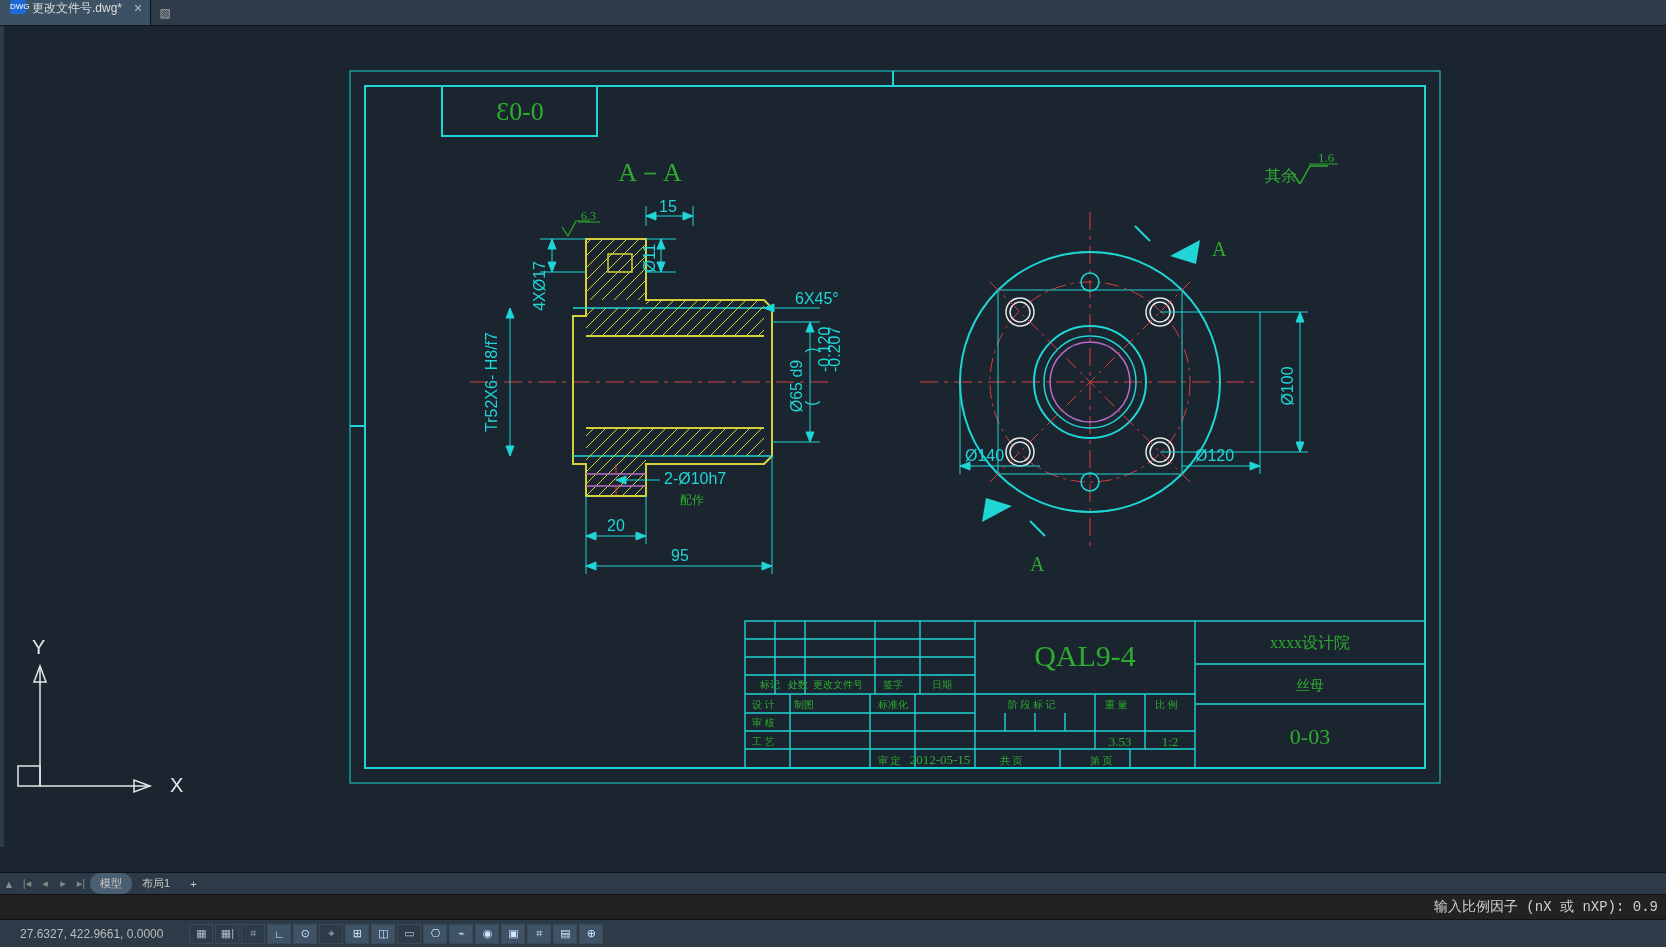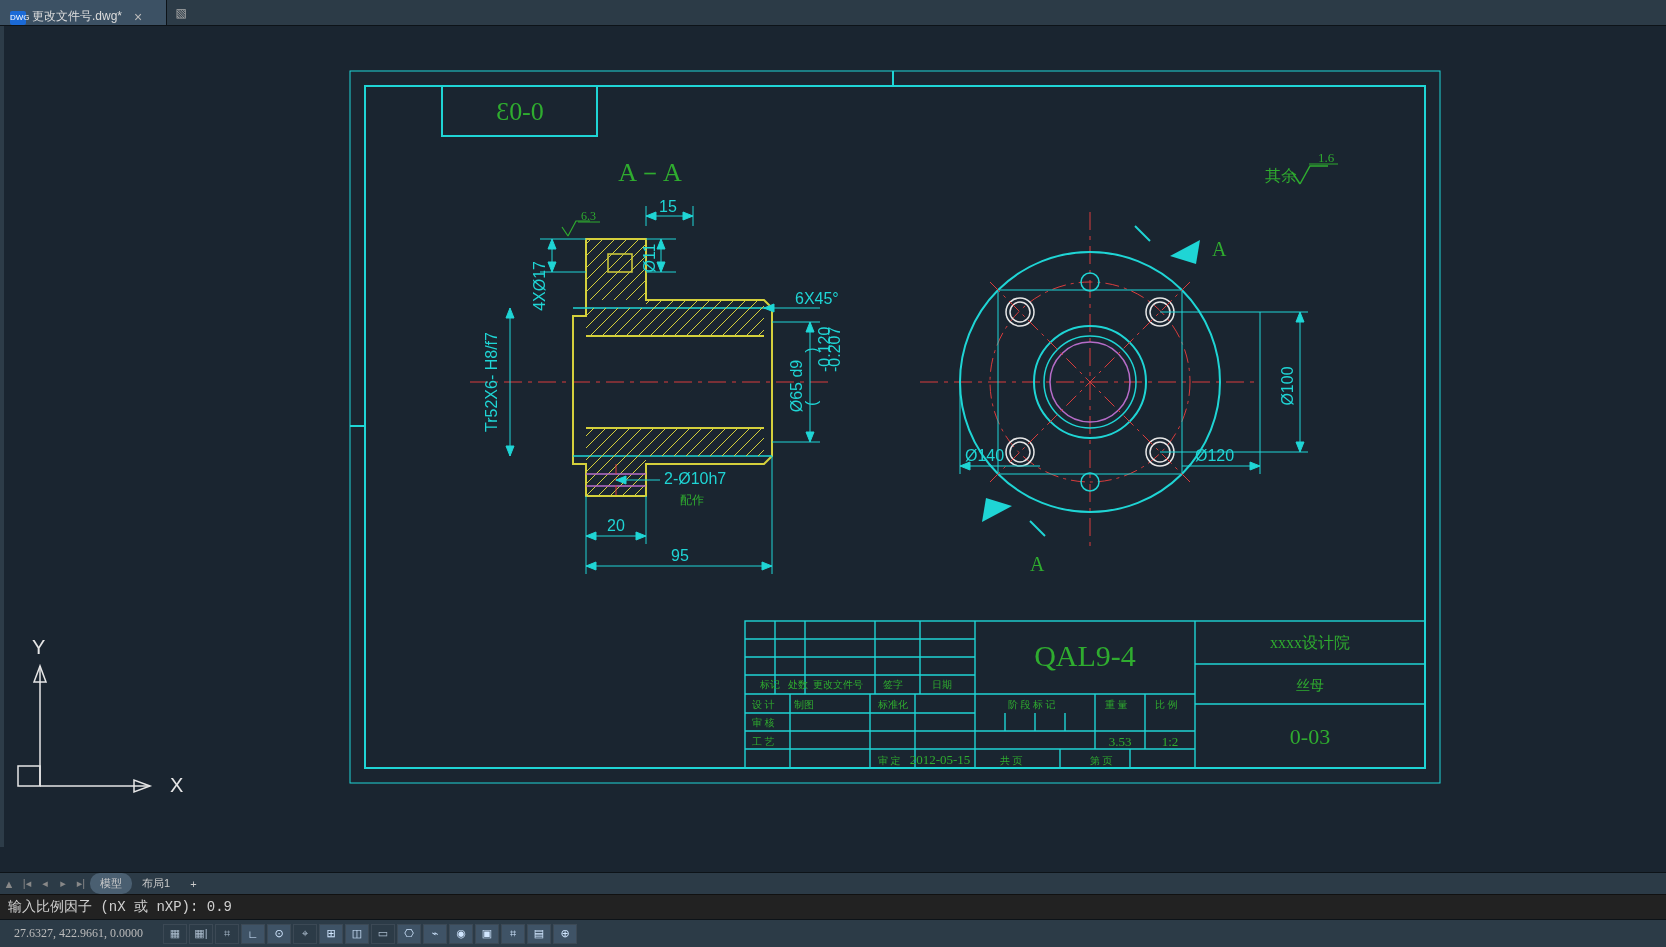--- a/index.html
+++ b/index.html
@@ -11,22 +11,22 @@
     display: flex; flex-direction: column;
   }
   
   .tab-strip {
     height: 26px; background: #2c3b47;
     border-bottom: 1px solid #0d1318;
     display: flex; align-items: stretch;
     font-size: 12px;
   }
   .tab {
-    display: flex; align-items: flex-end; gap: 6px;
-    padding: 0 24px 0 10px;
+    display: flex; align-items: flex-start; gap: 6px;
+    padding: 0 8px 0 10px;
     background: #1f2d38; color: #ddd;
     border-right: 1px solid #0d1318;
     cursor: pointer;
   }
   .tab.active { background: #3c5164; }
   .dwg-badge {
     display:inline-block; width:16px; height:14px;
     background:#1b6ad6; border-radius:2px;
     font-size:8px; line-height:14px; text-align:center; color:#fff;
   }
@@ -42,30 +42,30 @@
   .layout-tabs {
     height: 22px; background:#2c3b47; color:#ccc;
     display:flex; align-items:center; font-size:11px;
     border-top:1px solid #0d1318;
   }
   .lt-btn { width:18px; text-align:center; cursor:pointer; color:#888;}
   .lt-tab { padding:0 10px; height:100%; display:flex;align-items:center; cursor:pointer;}
   .lt-tab.active { background:#4a5f71;border-radius:10px; }
   
   .cmd-area { background:#222; border-top:1px solid #111; font-family: "Consolas","Courier New",monospace; font-size:14px;}
-  .cmd-line { padding:3px 8px; color:#d0d0d0; }
+  .cmd-line { padding:3px 8px; color:#d0d0d0;text-align:right; }
   .cmd-prompt { padding:3px 8px; display:flex; align-items:center; color:#d0d0d0;}
   .cmd-cursor { display:inline-block; width:7px; height:15px; background:#999; margin-left:3px;}
   
   .status-bar {
     height: 28px; background:#2c3b47;
     display:flex; align-items:center; font-size:12px; color:#bbb;
     border-top:1px solid #0d1318;
   }
-  .status-coords { padding:0 14px; font-family:Liberation Serif, serif;}
+  .status-coords { padding:0 20px; font-family:Liberation Sans, sans-serif;}
   .status-icons { display:flex; gap:2px; padding-left:6px;}
   .st-icon { width:24px; height:20px; display:flex;align-items:center;justify-content:center;
              background:#2c3b47; border:1px solid #3c4955; color:#aabbcc; cursor:pointer; font-size:11px;}
   .st-icon.on { background:#3f5366; color:#d0e6ff;}
   
   .cyan { stroke:#1fd5d5; fill:none;}
   .cyan-txt { fill:#1fd5d5; font-size:16px; font-family:Arial;}
   .green { stroke:#2fac2f; fill:none;}
   .green-txt { fill:#2fac2f; font-family:SimSun,serif;}
   .yellow { stroke:#d4d03c; fill:none;}

